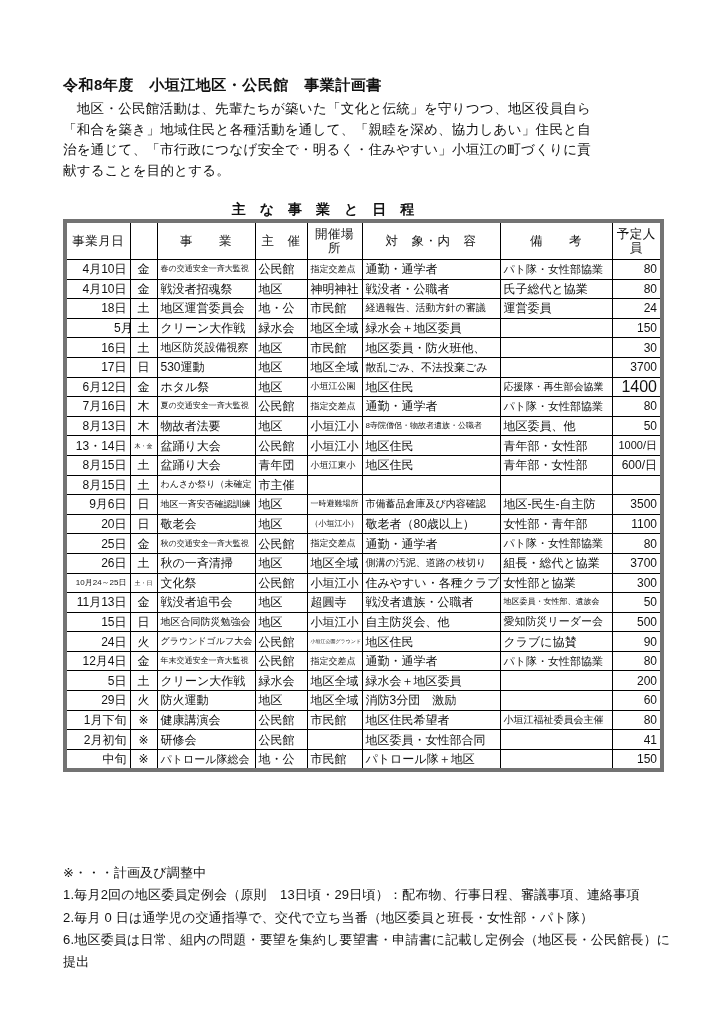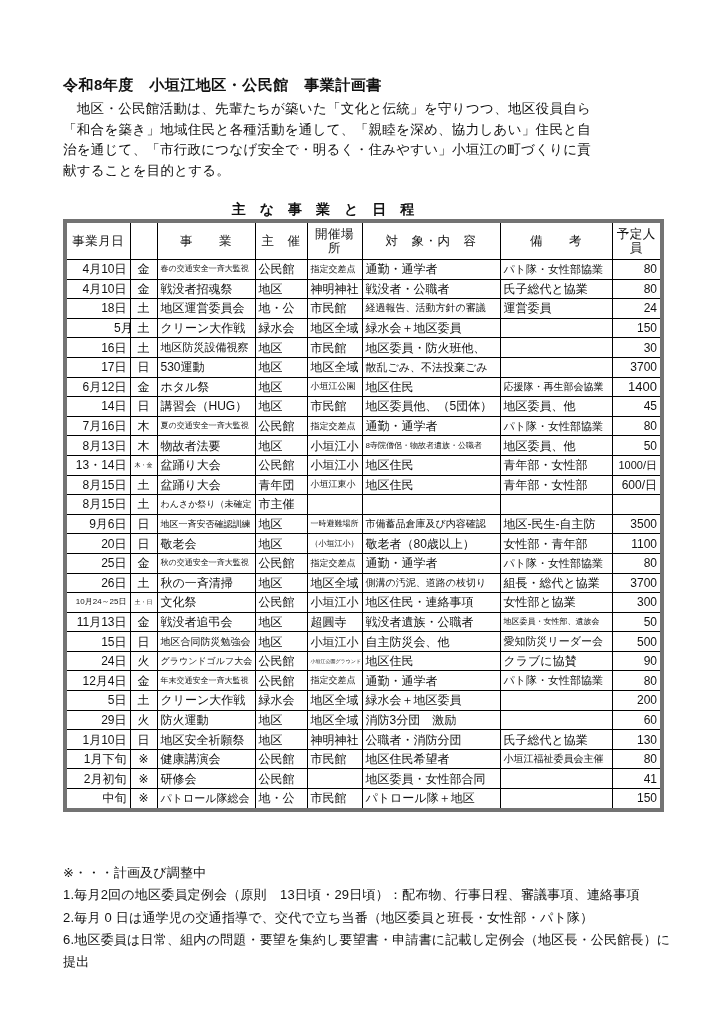--- a/index.html
+++ b/index.html
@@ -147,31 +147,21 @@
           <td class="al-r" style="font-size: 12px;">3700</td>
         </tr>
         <tr>
           <td class="al-r wrapok" style="font-size: 12px;">6月12日</td>
           <td class="al-c" style="font-size: 12px;">金</td>
           <td class="al-l" style="font-size: 12px;">ホタル祭</td>
           <td class="al-l" style="font-size: 12px;">地区</td>
           <td class="al-l" style="font-size: 9px;">小垣江公園</td>
           <td class="al-l" style="font-size: 12px;">地区住民</td>
           <td class="al-l" style="font-size: 10px;">応援隊・再生部会協業</td>
-          <td class="al-r" style="font-size: 13px; text-align: right;">1400</td>
-        </tr>
-        <tr>
-          <td class="al-r wrapok" style="font-size: 12px;">14日</td>
-          <td class="al-c" style="font-size: 12px;">日</td>
-          <td class="al-l" style="font-size: 12px;">講習会（HUG）</td>
-          <td class="al-l" style="font-size: 12px;">地区</td>
-          <td class="al-l" style="font-size: 12px;">市民館</td>
-          <td class="al-l" style="font-size: 12px;">地区委員他、（5団体）</td>
-          <td class="al-l" style="font-size: 12px;">地区委員、他</td>
-          <td class="al-r" style="font-size: 12px;">45</td>
+          <td class="al-r" style="font-size: 16px; text-align: right;">1400</td>
         </tr>
         <tr>
           <td class="al-r wrapok" style="font-size: 12px;">7月16日</td>
           <td class="al-c" style="font-size: 12px;">木</td>
           <td class="al-l" style="font-size: 8px;">夏の交通安全一斉大監視</td>
           <td class="al-l" style="font-size: 12px;">公民館</td>
           <td class="al-l" style="font-size: 9px;">指定交差点</td>
           <td class="al-l" style="font-size: 12px;">通勤・通学者</td>
           <td class="al-l" style="font-size: 11px;">パト隊・女性部協業</td>
           <td class="al-r" style="font-size: 12px;">80</td>
@@ -255,21 +245,21 @@
           <td class="al-l" style="font-size: 10px;">側溝の汚泥、道路の枝切り</td>
           <td class="al-l" style="font-size: 12px;">組長・総代と協業</td>
           <td class="al-r" style="font-size: 12px;">3700</td>
         </tr>
         <tr>
           <td class="al-r wrapok" style="font-size: 8px;">10月24～25日</td>
           <td class="al-c" style="font-size: 6px;">土・日</td>
           <td class="al-l" style="font-size: 12px;">文化祭</td>
           <td class="al-l" style="font-size: 12px;">公民館</td>
           <td class="al-l" style="font-size: 12px;">小垣江小</td>
-          <td class="al-l" style="font-size: 12px;">地区住民・連絡事項</td>
+          <td class="al-l" style="font-size: 12px;">住みやすい・各種クラブ</td>
           <td class="al-l" style="font-size: 12px;">女性部と協業</td>
           <td class="al-r" style="font-size: 12px;">300</td>
         </tr>
         <tr>
           <td class="al-r wrapok" style="font-size: 12px;">11月13日</td>
           <td class="al-c" style="font-size: 12px;">金</td>
           <td class="al-l" style="font-size: 12px;">戦没者追弔会</td>
           <td class="al-l" style="font-size: 12px;">地区</td>
           <td class="al-l" style="font-size: 12px;">超圓寺</td>
           <td class="al-l" style="font-size: 12px;">戦没者遺族・公職者</td>
@@ -318,30 +308,20 @@
         </tr>
         <tr>
           <td class="al-r wrapok" style="font-size: 12px;">29日</td>
           <td class="al-c" style="font-size: 12px;">火</td>
           <td class="al-l" style="font-size: 12px;">防火運動</td>
           <td class="al-l" style="font-size: 12px;">地区</td>
           <td class="al-l" style="font-size: 12px;">地区全域</td>
           <td class="al-l" style="font-size: 12px;">消防3分団　激励</td>
           <td class="al-l"></td>
           <td class="al-r" style="font-size: 12px;">60</td>
-        </tr>
-        <tr>
-          <td class="al-r wrapok" style="font-size: 12px;">1月10日</td>
-          <td class="al-c" style="font-size: 12px;">日</td>
-          <td class="al-l" style="font-size: 12px;">地区安全祈願祭</td>
-          <td class="al-l" style="font-size: 12px;">地区</td>
-          <td class="al-l" style="font-size: 12px;">神明神社</td>
-          <td class="al-l" style="font-size: 12px;">公職者・消防分団</td>
-          <td class="al-l" style="font-size: 12px;">氏子総代と協業</td>
-          <td class="al-r" style="font-size: 12px;">130</td>
         </tr>
         <tr>
           <td class="al-r wrapok" style="font-size: 12px;">1月下旬</td>
           <td class="al-c" style="font-size: 12px;">※</td>
           <td class="al-l" style="font-size: 12px;">健康講演会</td>
           <td class="al-l" style="font-size: 12px;">公民館</td>
           <td class="al-l" style="font-size: 12px;">市民館</td>
           <td class="al-l" style="font-size: 12px;">地区住民希望者</td>
           <td class="al-l" style="font-size: 10px;">小垣江福祉委員会主催</td>
           <td class="al-r" style="font-size: 12px;">80</td>

